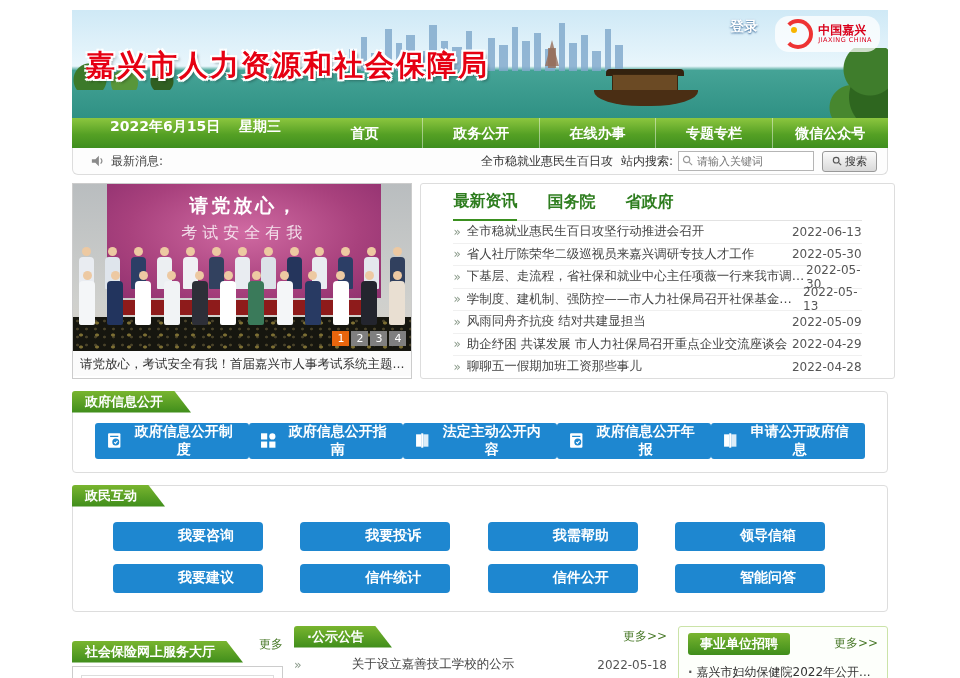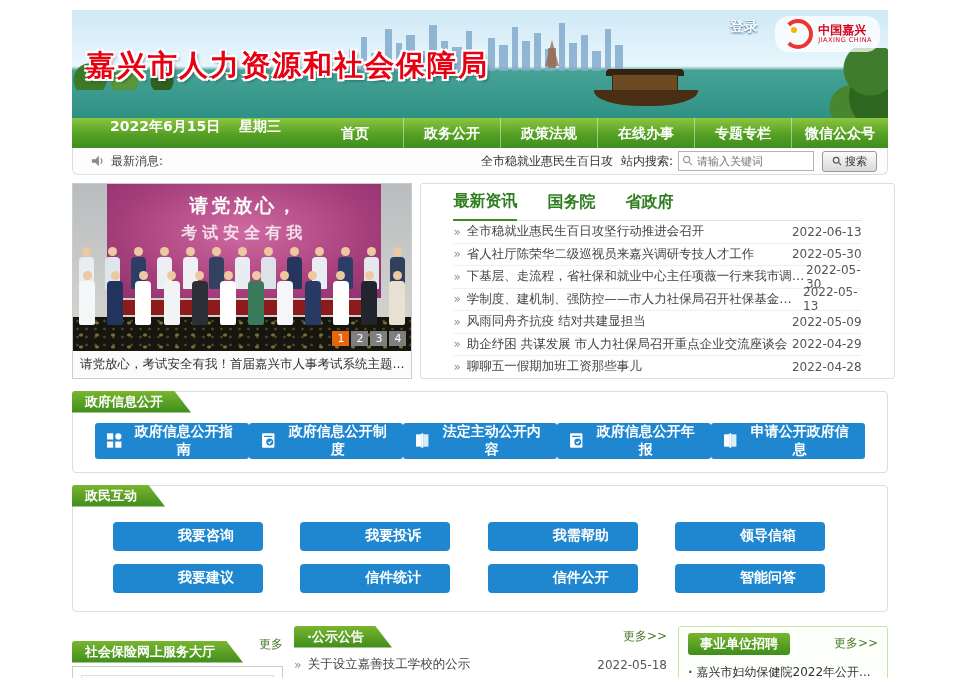--- a/index.html
+++ b/index.html
@@ -53,21 +53,21 @@
   .search-wrap svg{position:absolute;left:4px;top:4px;}
   .search-input{width:112px;height:18px;border:1px solid #b5b5b5;font-size:11px;padding:0 4px 0 18px;color:#555;outline:none;}
   .search-btn{display:flex;align-items:center;gap:3px;font-size:11px;color:#333;background:linear-gradient(#fbfbfb,#d9d9d9);border:1px solid #999;border-radius:3px;padding:2px 9px;cursor:pointer;}
 
   
   .main-row{display:flex;gap:8px;margin-top:8px;}
   .slider{width:358px;border:1px solid #ccc;background:#fff;}
   .photo{height:167px;position:relative;overflow:hidden;background:linear-gradient(#b9bdbf,#cfd0cd 70%,#d8d2c8);cursor:pointer;}
   .screen{position:absolute;left:34px;right:30px;top:0;height:114px;background:radial-gradient(ellipse at 50% 42%,#d06aa2 0%,#a8417d 60%,#8e2f6e 100%);text-align:center;}
   .screen-line1{margin-top:9px;color:#fff;font-size:19px;font-weight:bold;letter-spacing:3px;}
-  .screen-line2{margin-top:4px;color:rgba(255,255,255,.8);font-size:16px;font-weight:bold;letter-spacing:5px;}
+  .screen-line2{margin-top:4px;color:rgba(255,255,255,.8);font-size:16px;font-weight:normal;letter-spacing:5px;}
   .stage-table{position:absolute;left:38px;right:34px;bottom:36px;height:15px;background:#8e1b1b;}
   .carpet{position:absolute;left:0;right:0;bottom:0;height:34px;background-color:#16160f;
     background-image:radial-gradient(#7d6f33 1.5px,transparent 2.6px),radial-gradient(#4a432a 1px,transparent 2px);
     background-size:16px 12px,9px 8px;}
   .row-people{position:absolute;left:6px;right:6px;display:flex;justify-content:space-between;}
   .row-back{bottom:62px;}
   .row-front{bottom:26px;}
   .person{display:flex;flex-direction:column;align-items:center;}
   .person .head{width:9px;height:9px;border-radius:50%;background:#edc9a2;}
   .row-back .torso{width:15px;height:32px;border-radius:4px 4px 1px 1px;margin-top:1px;}
@@ -103,21 +103,21 @@
   .bottom-row{display:flex;gap:11px;margin-top:14px;}
   .colhead{display:flex;align-items:center;}
   .more-link{margin-left:auto;font-size:12px;color:#4a7a2a;cursor:pointer;white-space:nowrap;}
   .col1{width:211px;}
   .col1 .ribbon{top:0;left:0;margin-top:15px;}
   .col1-box{border:1px solid #ccc;margin-top:3px;padding:8px 8px 0;}
   .svc-item{border:1px solid #ddd;padding:9px 7px;font-size:13px;font-weight:bold;color:#333;margin-bottom:9px;background:#fff;cursor:pointer;}
   .col2{flex:1;min-width:0;}
   .col2 .ribbon{top:0;left:0;}
   .notice-list{list-style:none;margin:4px 0 0;padding:0;}
-  .notice-list li{display:flex;align-items:center;height:26px;font-size:12.5px;color:#444;border-bottom:1px solid #eee;cursor:pointer;}
+  .notice-list li{display:flex;align-items:center;height:26px;font-size:12.5px;color:#444;border-bottom:1px solid #eee;cursor:pointer;gap:44px;}
   .notice-list li:before{content:"»";color:#8a9a8a;margin-right:6px;}
   .notice-title{white-space:nowrap;overflow:hidden;text-overflow:ellipsis;max-width:300px;}
   .col3{width:190px;border:1px solid #cbe3a8;background:#fdfffb;padding:6px 9px;border-radius:3px;}
   .col3 .colhead{margin-bottom:2px;}
   .rec-head{background:linear-gradient(#79b52f,#3f8d1b);color:#fff;font-weight:bold;font-size:13px;line-height:22px;padding:0 12px;border-radius:3px;}
   .rec-list{list-style:none;margin:4px 0 0;padding:0;}
   .rec-list li{font-size:12px;color:#333;line-height:26px;white-space:nowrap;overflow:hidden;cursor:pointer;}
   .rec-list li:before{content:"·";margin-right:4px;color:#555;font-weight:bold;}
 </style>
 </head>
@@ -172,21 +172,20 @@
   </div>
 
   <div class="navbar">
     <div class="nav-date">
       <span>2022年6月15日</span>
       <b>星期三</b>
     </div>
     <div class="nav-menu">
       <div class="nav-item">首页</div>
       <div class="nav-item">政务公开</div>
-      <div class="nav-item">政策法规</div>
       <div class="nav-item">在线办事</div>
       <div class="nav-item">专题专栏</div>
       <div class="nav-item">微信公众号</div>
     </div>
   </div>
 
   <div class="ticker">
     <svg class="speaker" viewBox="0 0 16 16">
       <polygon points="1,6 5,6 9,2 9,14 5,10 1,10" fill="#8a8a8a"></polygon>
       <path d="M11 5 q3 3 0 6" stroke="#8a8a8a" stroke-width="1.4" fill="none"></path>
@@ -371,35 +370,35 @@
           </li>
       </ul>
     </div>
   </div>
 
   <div class="section">
     <span class="ribbon">政府信息公开</span>
     <div class="gov-row">
       <button class="gov-btn">
         <svg width="17" height="17" viewBox="0 0 16 16">
+          <rect x="2" y="1" width="12" height="14" rx="1" fill="#fff"></rect>
+          <line x1="4" y1="4" x2="12" y2="4" stroke="#1e87d0" stroke-width="1.2"></line>
+          <circle cx="9.5" cy="9.5" r="3.4" fill="#1e87d0"></circle>
+            <polyline points="8,9.5 9.2,10.8 11.2,8.4" fill="none" stroke="#fff" stroke-width="1.1"></polyline>
+        </svg>
+        <span>政府信息公开制度</span>
+      </button>
+      <button class="gov-btn">
+        <svg width="17" height="17" viewBox="0 0 16 16">
           <rect x="1" y="1" width="6" height="6" fill="#fff"></rect>
             <rect x="9" y="1" width="6" height="6" rx="3" fill="#fff"></rect>
           <rect x="1" y="9" width="6" height="6" fill="#fff"></rect>
             <rect x="9" y="9" width="6" height="6" fill="#fff"></rect>
         </svg>
         <span>政府信息公开指南</span>
-      </button>
-      <button class="gov-btn">
-        <svg width="17" height="17" viewBox="0 0 16 16">
-          <rect x="2" y="1" width="12" height="14" rx="1" fill="#fff"></rect>
-          <line x1="4" y1="4" x2="12" y2="4" stroke="#1e87d0" stroke-width="1.2"></line>
-          <circle cx="9.5" cy="9.5" r="3.4" fill="#1e87d0"></circle>
-            <polyline points="8,9.5 9.2,10.8 11.2,8.4" fill="none" stroke="#fff" stroke-width="1.1"></polyline>
-        </svg>
-        <span>政府信息公开制度</span>
       </button>
       <button class="gov-btn">
         <svg width="17" height="17" viewBox="0 0 16 16">
           <path d="M2 2h5v12H2z" fill="#fff"></path>
             <path d="M9 2h5v12H9z" fill="#fff" opacity=".85"></path>
           <rect x="7" y="1" width="2" height="14" fill="#fff"></rect>
         </svg>
         <span>法定主动公开内容</span>
       </button>
       <button class="gov-btn">

